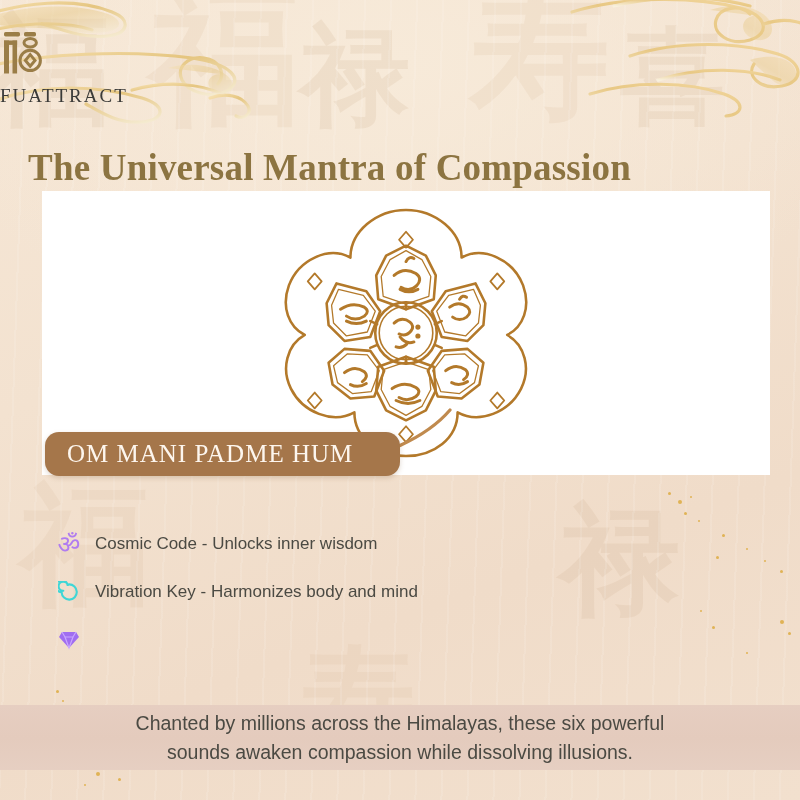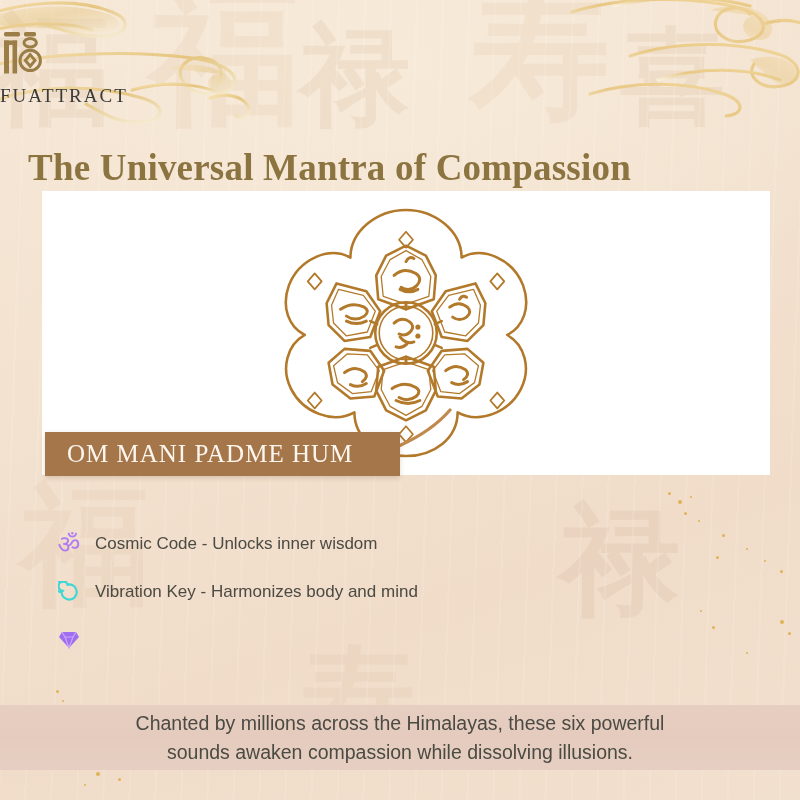--- a/index.html
+++ b/index.html
@@ -84,21 +84,21 @@
     position:absolute;left:0;top:0;width:100%;height:100%;
     display:flex;align-items:center;justify-content:center;
   }
   .mandala{width:258px;height:258px;display:block;}
 
   
   .banner{
     position:absolute;left:45px;top:432px;
     height:44px;min-width:355px;
     background:#a5764a;
-    border-radius:0;
+    border-radius:14px;
     display:flex;align-items:center;
     padding:0 22px;
     box-sizing:border-box;
     z-index:7;
     box-shadow:0 2px 5px rgba(120,80,45,.22);
   }
   .banner-text{
     font-family:"Liberation Serif", serif;
     font-size:25px;
     letter-spacing:1.0px;

